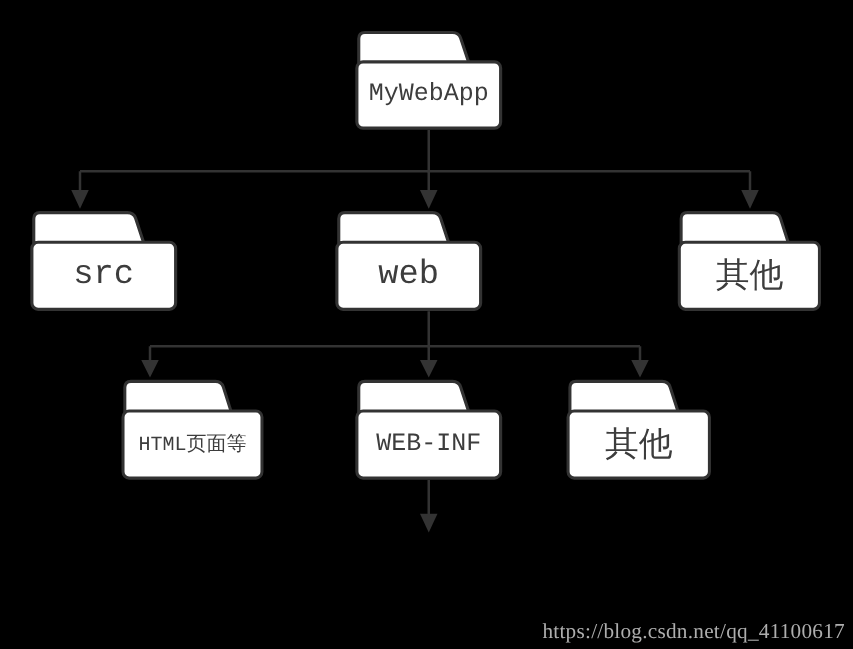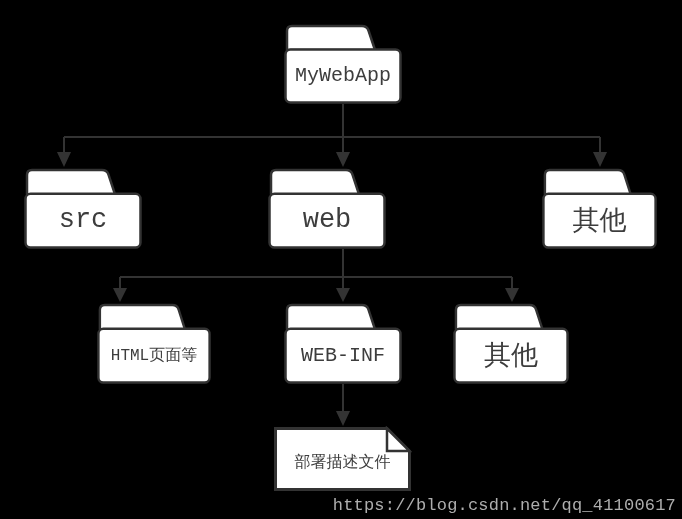--- a/index.html
+++ b/index.html
@@ -46,21 +46,21 @@
     top: 6px;
     bottom: 0;
   }
   .label-lg  { font-size: 20px; }
   .label-md  { font-size: 27px; }
   .label-sm  { font-size: 16px; }
   .watermark {
     position: absolute;
     right: 6px;
     bottom: 4px;
-    font-family: Liberation Mono, monospace;
+    font-family: Liberation Serif, serif;
     font-size: 17px;
     color: #aeaeae;
     letter-spacing: 0.2px;
   }
 </style>
 </head>
 <body>
 
 <div class="canvas">
 
@@ -146,23 +146,16 @@
   </div>
 
   <div class="node folder" style="left:452px; top:302px; width:118px; height:83px;">
     <svg class="shape" viewBox="0 0 120 82" preserveAspectRatio="none">
       <path d="M4 27 L4 8 Q4 3 9 3 L79 3 Q84 3 85.5 7.5 L92 27 Z" fill="#ffffff" stroke="#333333" stroke-width="2.5" stroke-linejoin="round"></path>
       <rect x="2.5" y="26.5" width="115" height="53" rx="5" fill="#ffffff" stroke="#333333" stroke-width="2.5"></rect>
     </svg>
     <div class="label label-md">其他</div>
   </div>
 
-  <div class="node doc" style="left:273px; top:426px; width:139px; height:66px;">
-    <svg class="shape" viewBox="0 0 139 66" preserveAspectRatio="none">
-      <path d="M2.5 2.5 L114 2.5 L136.5 25 L136.5 63.5 L2.5 63.5 Z" fill="#ffffff" stroke="#333333" stroke-width="3" stroke-linejoin="miter"></path>
-      <path d="M114 2.5 L136.5 25 L114 25 Z" fill="#ffffff" stroke="#333333" stroke-width="2.5" stroke-linejoin="miter"></path>
-    </svg>
-    <div class="label label-sm">部署描述文件</div>
-  </div>
 
   <div class="watermark">https://blog.csdn.net/qq_41100617</div>
 
 </div>
 
 </body></html>

